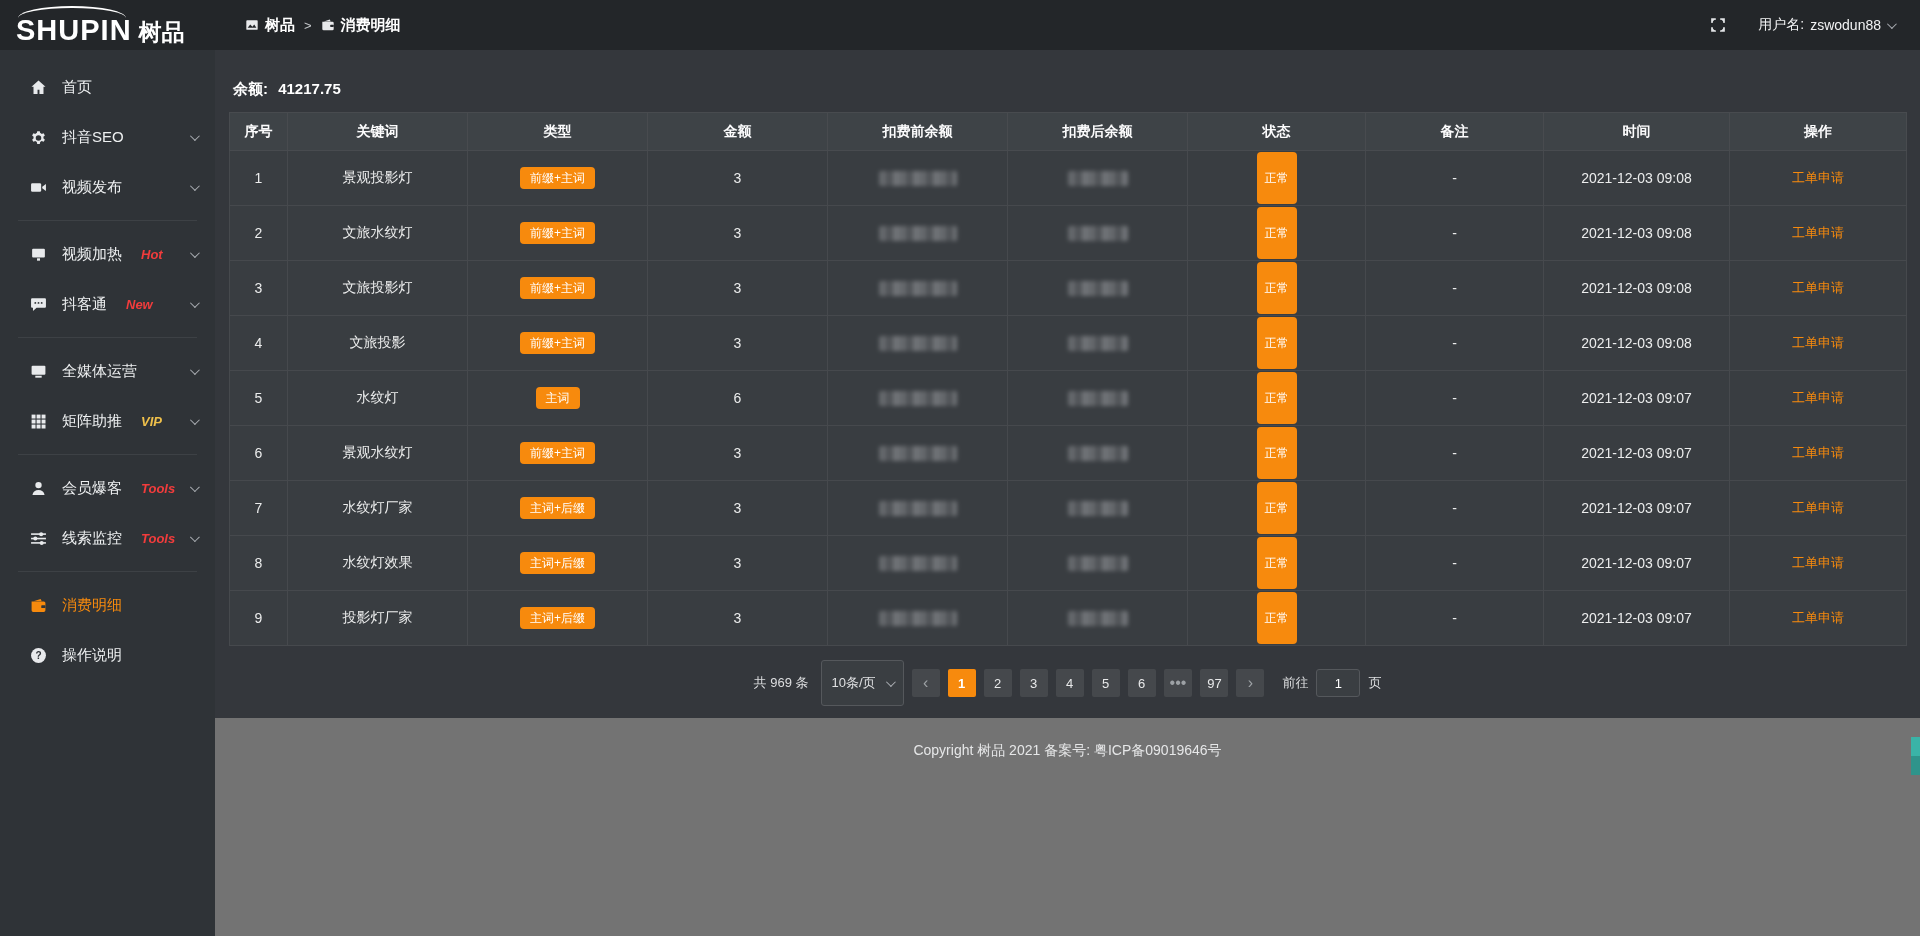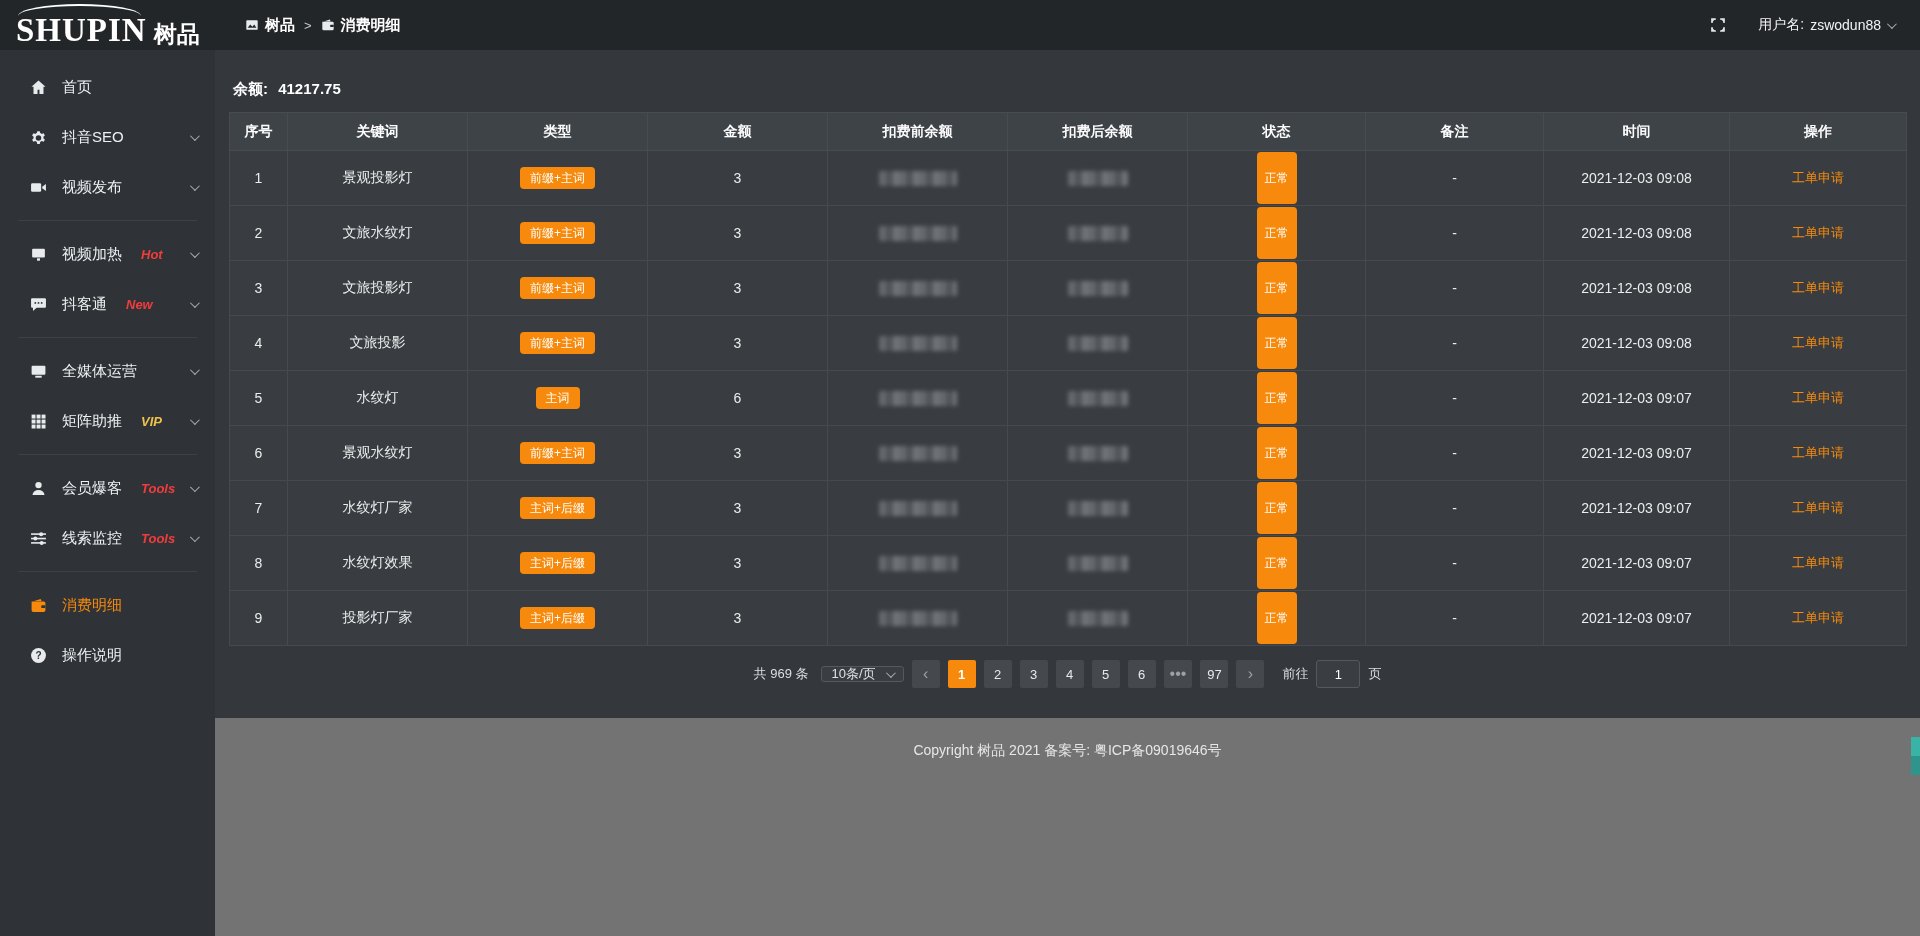--- a/index.html
+++ b/index.html
@@ -14,21 +14,21 @@
   
   .topbar {
     position:absolute; left:0; top:0; right:0; height:50px;
     background:#232629; display:flex; align-items:center; z-index:5;
   }
   .logo {
     width:215px; padding-left:16px; display:flex; align-items:flex-end; gap:7px;
     color:#fff; cursor:default;
   }
   .logo-en {
-    font-size:33px; font-weight:bold; letter-spacing:1px; line-height:1; position:relative; padding-top:10px;font-family:Liberation Serif, serif;
+    font-size:29px; font-weight:bold; letter-spacing:1px; line-height:1; position:relative; padding-top:10px;
   }
   .logo-arc {
     position:absolute; left:2px; right:6px; top:0; height:12px;
     border-top:2px solid #fff; border-radius:50%/100% 100% 0 0;
   }
   .logo-cn { font-size:23px; font-weight:bold; line-height:1.05; }
   .breadcrumb { display:flex; align-items:center; gap:9px; margin-left:30px; font-size:15px; font-weight:bold; color:#fff; }
   .crumb { display:flex; align-items:center; gap:6px; cursor:pointer; }
   .crumb-sep { color:#c7cacd; font-size:13px; font-weight:normal; }
   .topbar-right { margin-left:auto; display:flex; align-items:center; gap:32px; padding-right:26px; }
@@ -86,21 +86,21 @@
   .masked-wide { width:78px; }
   .action-link { color:#f78a0d; font-size:13px; text-decoration:none; cursor:pointer; }
   
   .pagination {
     margin-top:14px; display:flex; align-items:center; justify-content:center;
     gap:8px; font-size:13px; color:#dddee0;
   }
   .total-label { margin-right:4px; }
   .size-select {
     display:flex; align-items:center; gap:10px; background:#3a3e42; border:1px solid #55585c;
-    border-radius:3px; height:16px; padding:0 10px; cursor:pointer; color:#dfe0e2;
+    border-radius:3px; height:46px; padding:0 10px; cursor:pointer; color:#dfe0e2;
   }
   .page-btn {
     min-width:28px; height:28px; display:flex; align-items:center; justify-content:center;
     background:#45484c; color:#e8e9ea; font-size:13px; border-radius:2px; cursor:pointer; padding:0 6px;
   }
   .page-btn.arrow { color:#9da1a5; font-size:16px; }
   .page-btn.active { background:#f78a0d; color:#fff; font-weight:bold; }
   .goto-wrap { display:flex; align-items:center; gap:8px; margin-left:10px; }
   .goto-input {
     width:44px; height:28px; background:#3a3e42; border:1px solid #55585c; border-radius:3px;

